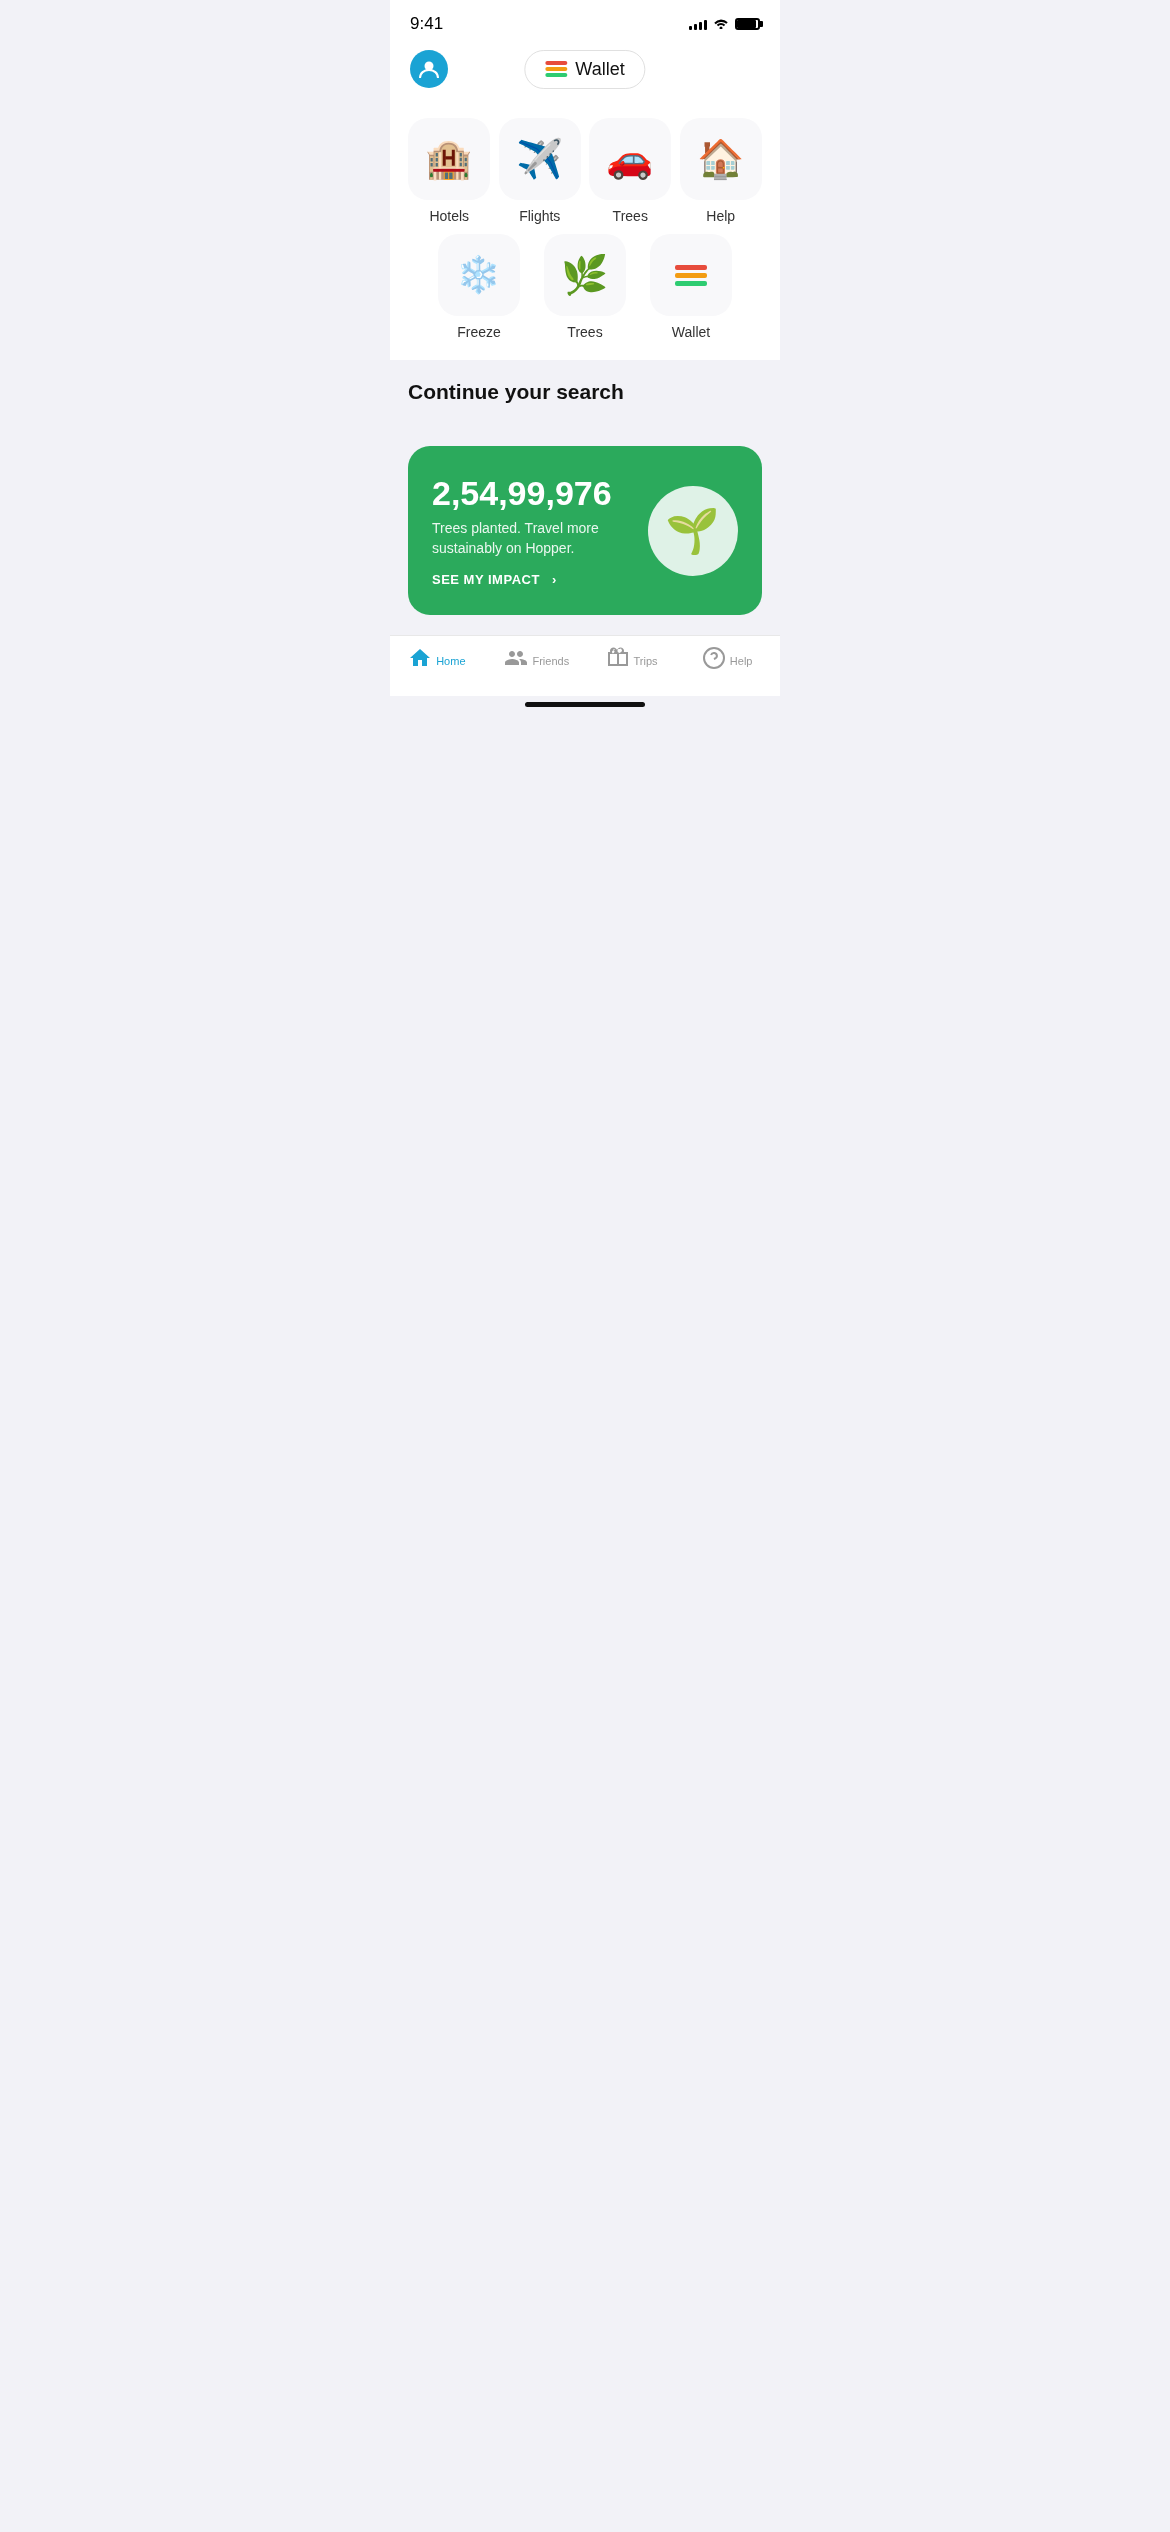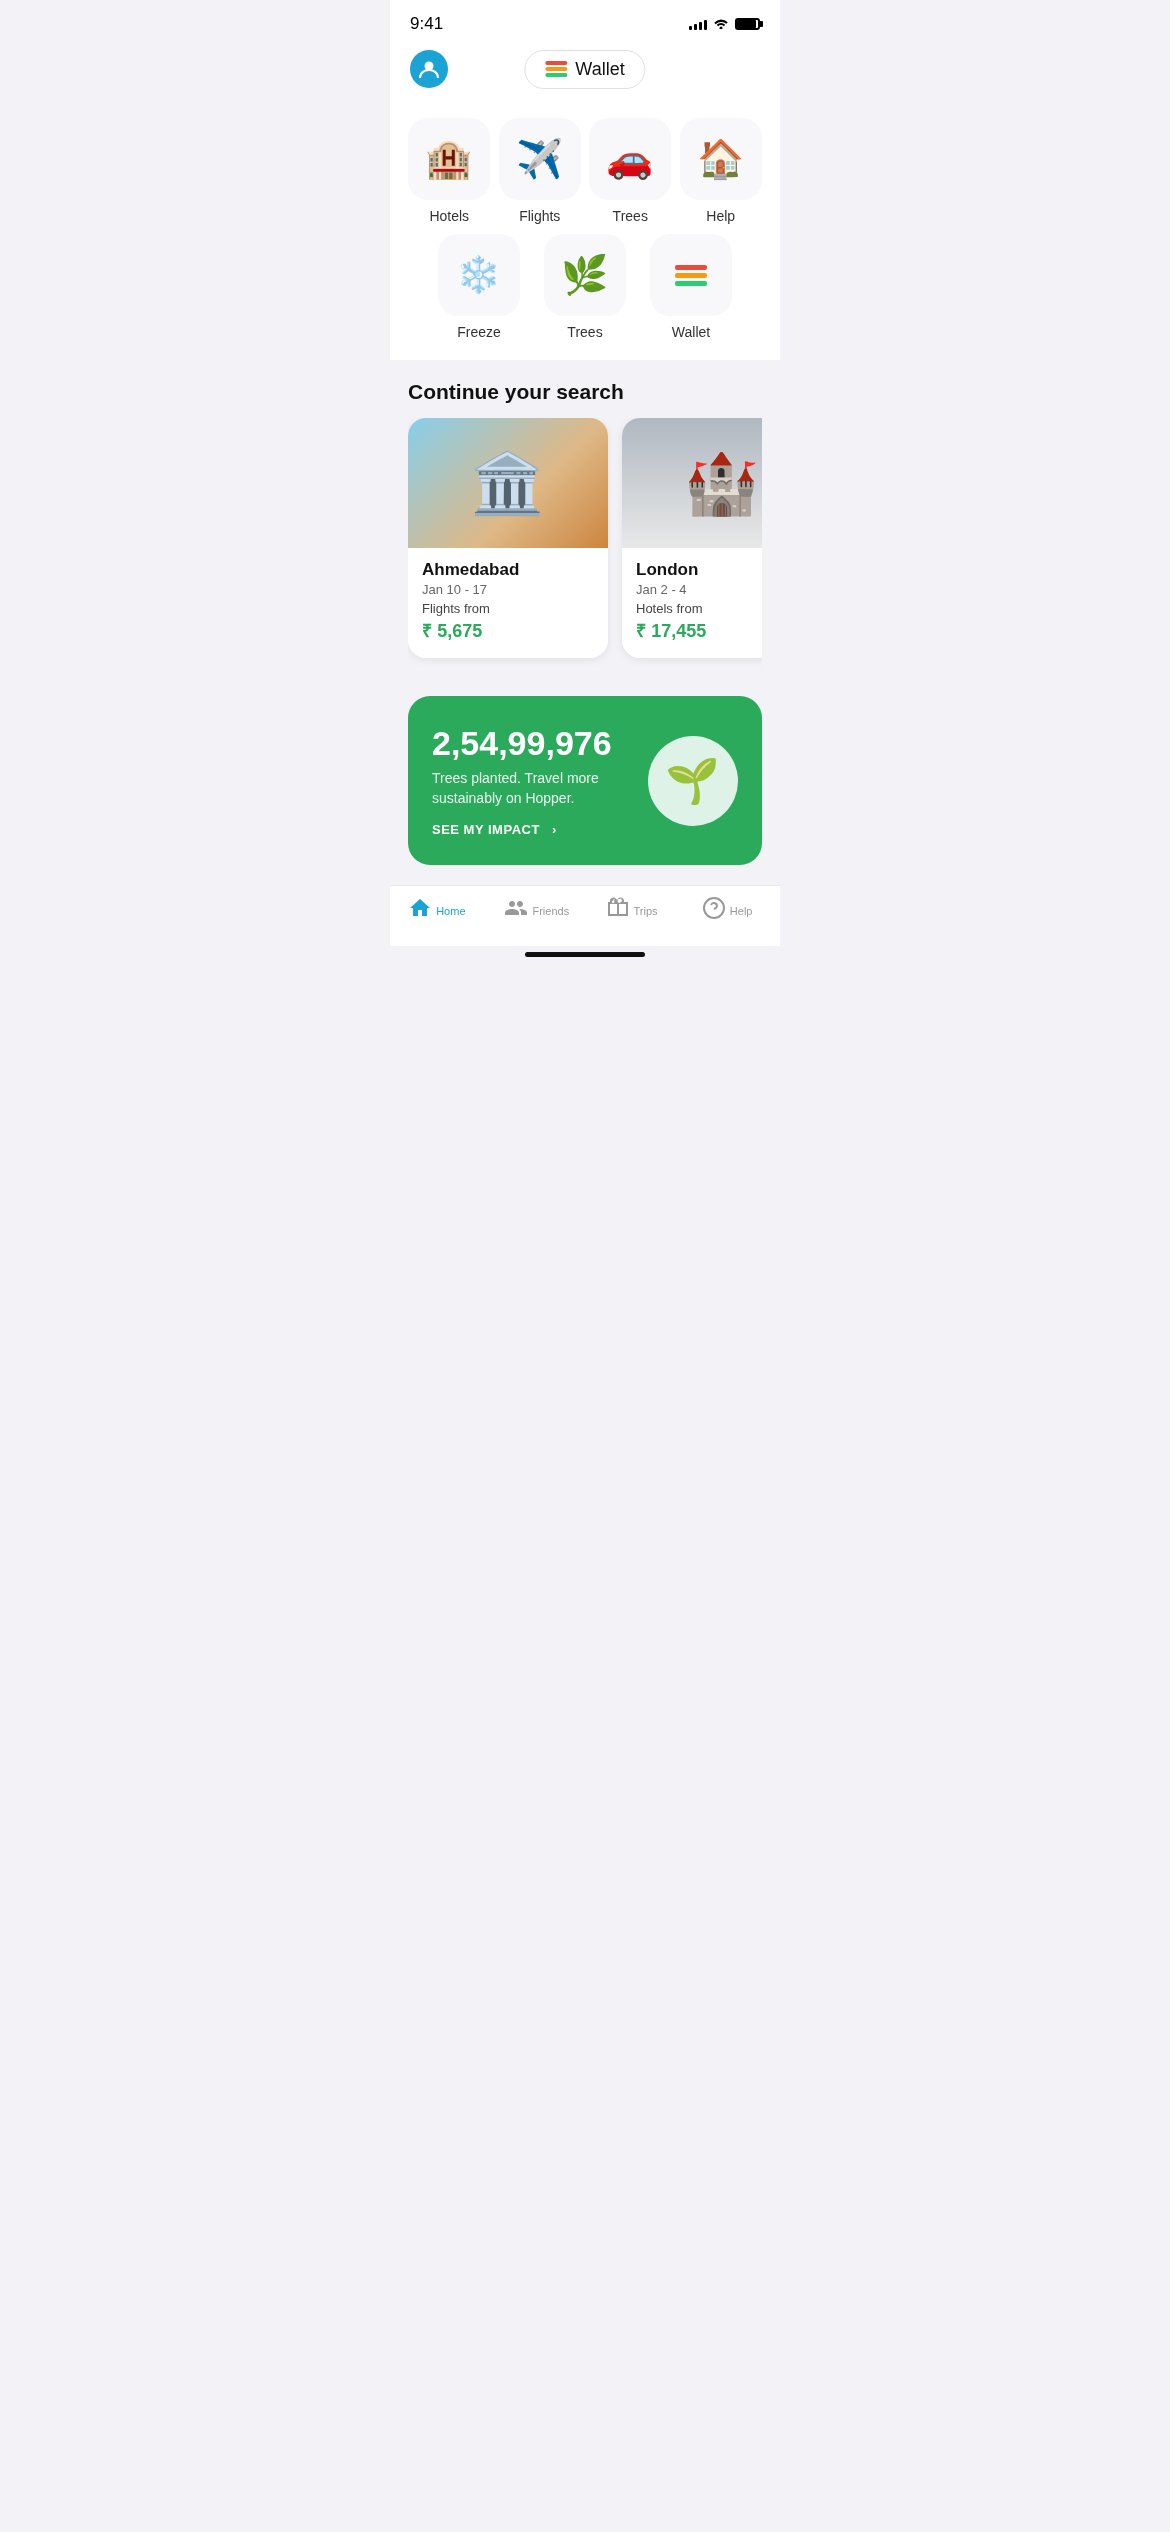--- a/index.html
+++ b/index.html
@@ -414,43 +414,20 @@
           <div style="width:32px; height:5px; background:#2ecc71; border-radius:2px;"></div>
         </div>
       </div>
       <span class="category-label">Wallet</span>
     </div>
   </div>
 </div>
 
 <div class="section">
   <div class="section-title">Continue your search</div>
-  <div class="search-scroll">
-
-    <div class="search-card">
-      <div class="search-card-img-placeholder img-ahmedabad"></div>
-      <div class="search-card-body">
-        <div class="search-card-city">Ahmedabad</div>
-        <div class="search-card-dates">Jan 10 - 17</div>
-        <div class="search-card-type">Flights from</div>
-        <div class="search-card-price">₹ 5,675</div>
-      </div>
-    </div>
-
-    <div class="search-card">
-      <div class="search-card-img-placeholder img-london"></div>
-      <div class="search-card-body">
-        <div class="search-card-city">London</div>
-        <div class="search-card-dates">Jan 2 - 4</div>
-        <div class="search-card-type">Hotels from</div>
-        <div class="search-card-price">₹ 17,455</div>
-      </div>
-    </div>
-
-  </div>
 </div>
 
 <div class="trees-banner">
   <div class="trees-content">
     <div class="trees-count">2,54,99,976</div>
     <div class="trees-desc">Trees planted. Travel more sustainably on Hopper.</div>
     <div class="trees-cta">
       <span>SEE MY IMPACT</span>
       <span>›</span>
     </div>

